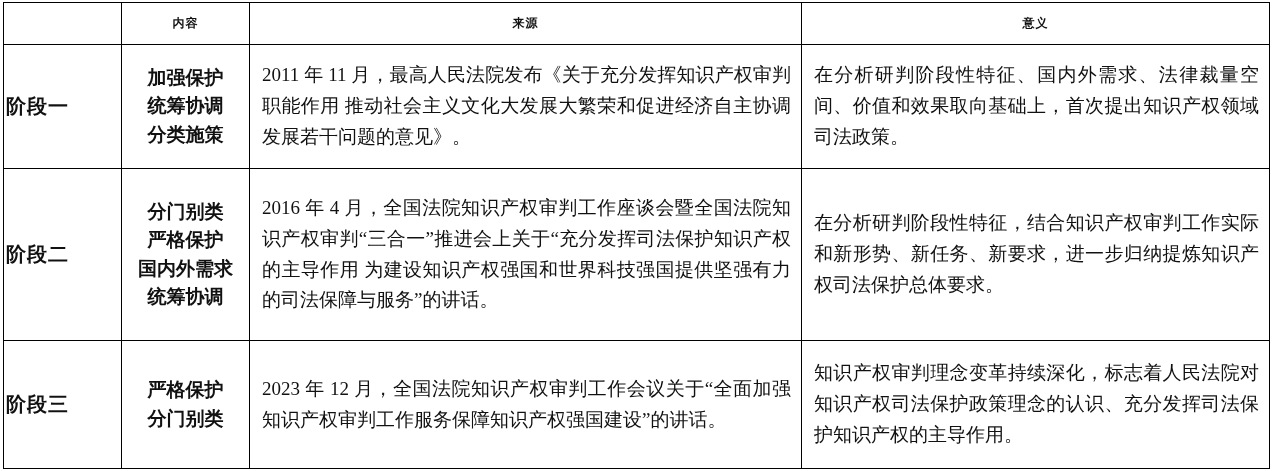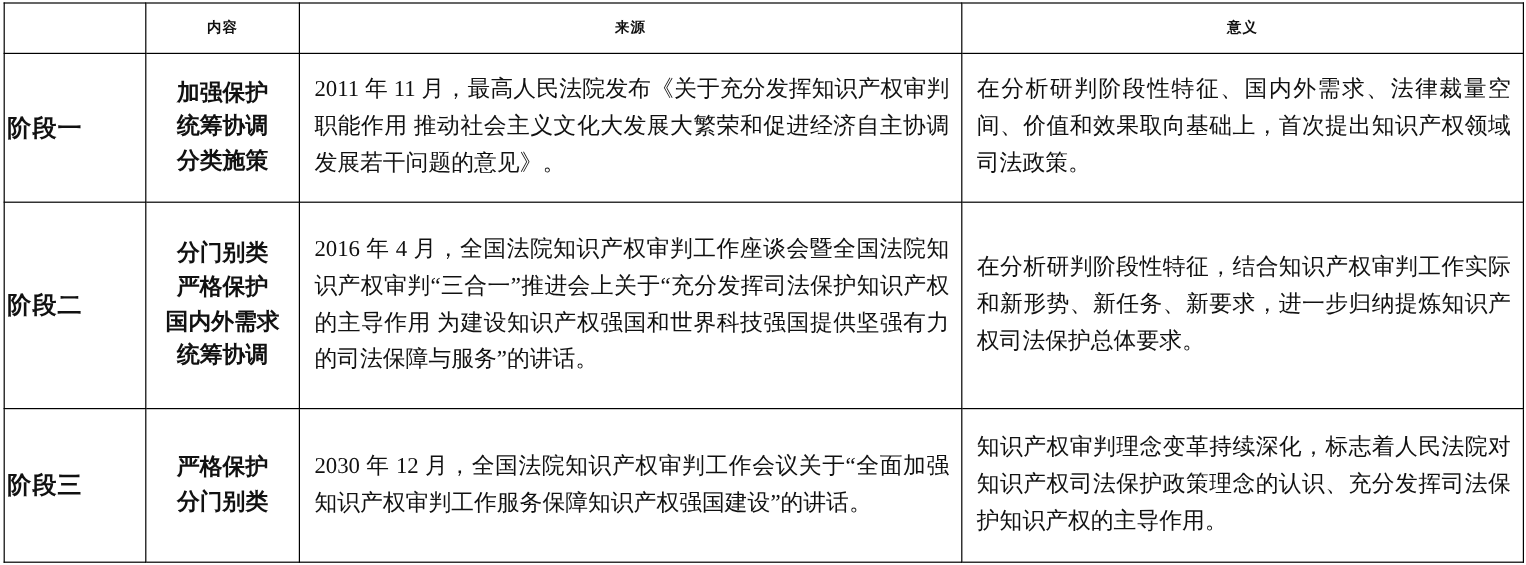--- a/index.html
+++ b/index.html
@@ -116,18 +116,18 @@
         </td>
         <td class="text-cell">2016 年 4 月，全国法院知识产权审判工作座谈会暨全国法院知识产权审判“三合一”推进会上关于“充分发挥司法保护知识产权的主导作用 为建设知识产权强国和世界科技强国提供坚强有力的司法保障与服务”的讲话。</td>
         <td class="text-cell">在分析研判阶段性特征，结合知识产权审判工作实际和新形势、新任务、新要求，进一步归纳提炼知识产权司法保护总体要求。</td>
       </tr>
       <tr class="row-3">
         <td class="stage-cell">阶段三</td>
         <td class="content-cell">
           <span class="line">严格保护</span>
           <span class="line">分门别类</span>
         </td>
-        <td class="text-cell">2030 年 12 月，全国法院知识产权审判工作会议关于“全面加强知识产权审判工作服务保障知识产权强国建设”的讲话。</td>
+        <td class="text-cell">2023 年 12 月，全国法院知识产权审判工作会议关于“全面加强知识产权审判工作服务保障知识产权强国建设”的讲话。</td>
         <td class="text-cell">知识产权审判理念变革持续深化，标志着人民法院对知识产权司法保护政策理念的认识、充分发挥司法保护知识产权的主导作用。</td>
       </tr>
     </tbody>
   </table>
 </div>
 
 </body></html>

